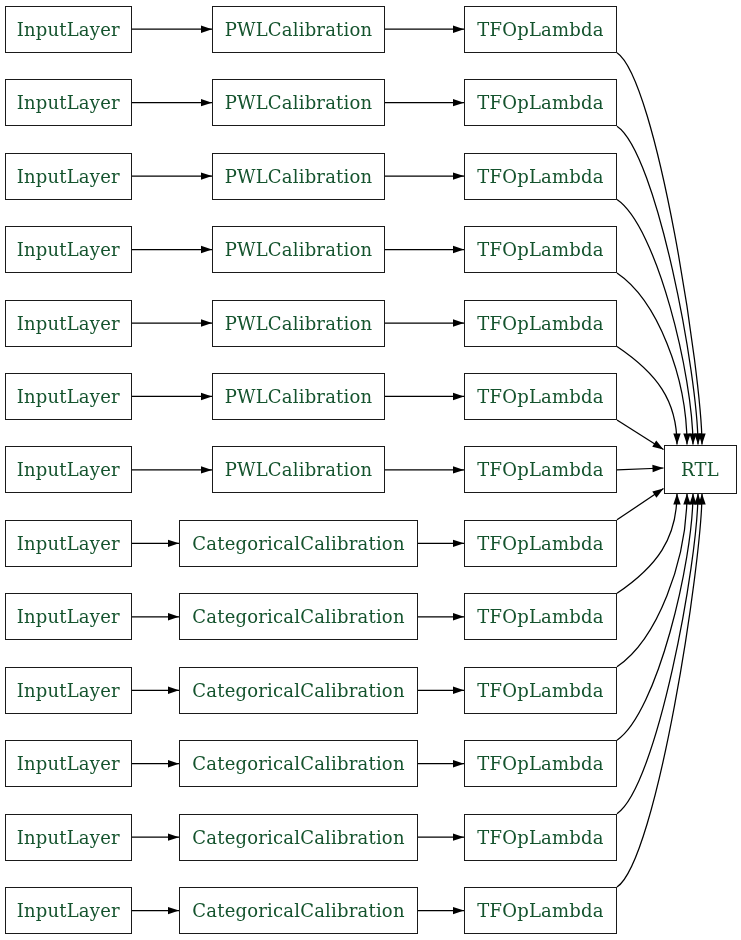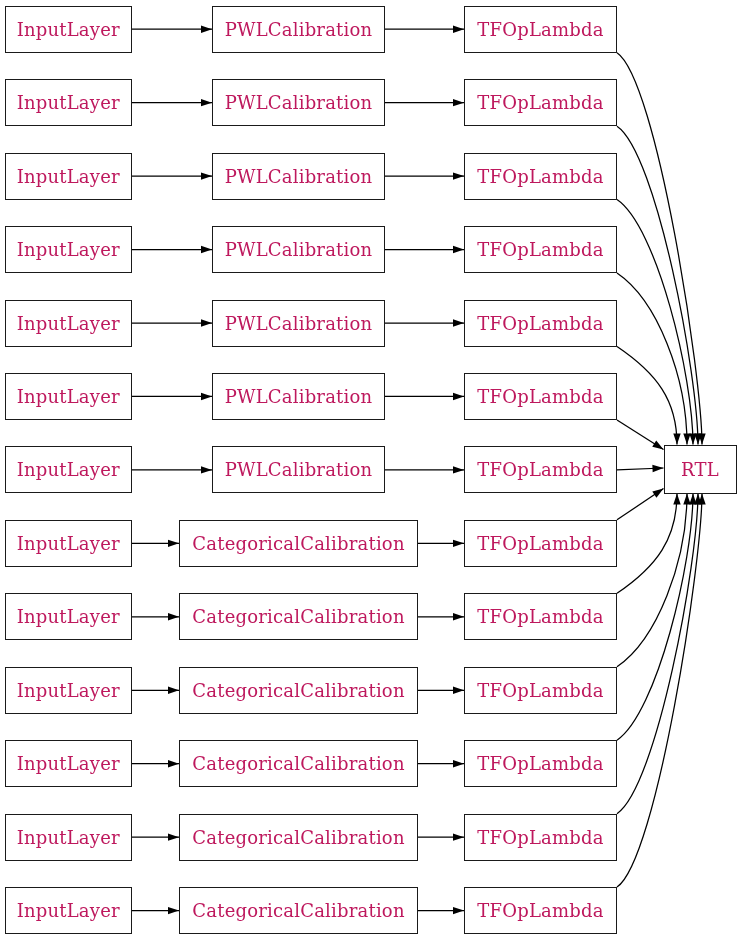--- a/index.html
+++ b/index.html
@@ -28,21 +28,21 @@
   }
   .node-box {
     position: absolute;
     box-sizing: border-box;
     border: 1.4px solid #1a1a1a;
     background: #ffffff;
     display: flex;
     align-items: center;
     justify-content: center;
     font-size: 18px;
-    color: #be185d;
+    color: #14532d;
     white-space: nowrap;
     letter-spacing: 0.2px;
   }
 </style>
 </head>
 <body>
 
 <div id="model-diagram">
   <svg id="edge-layer" viewBox="0 0 741 940" xmlns="http://www.w3.org/2000/svg">
     <defs>

